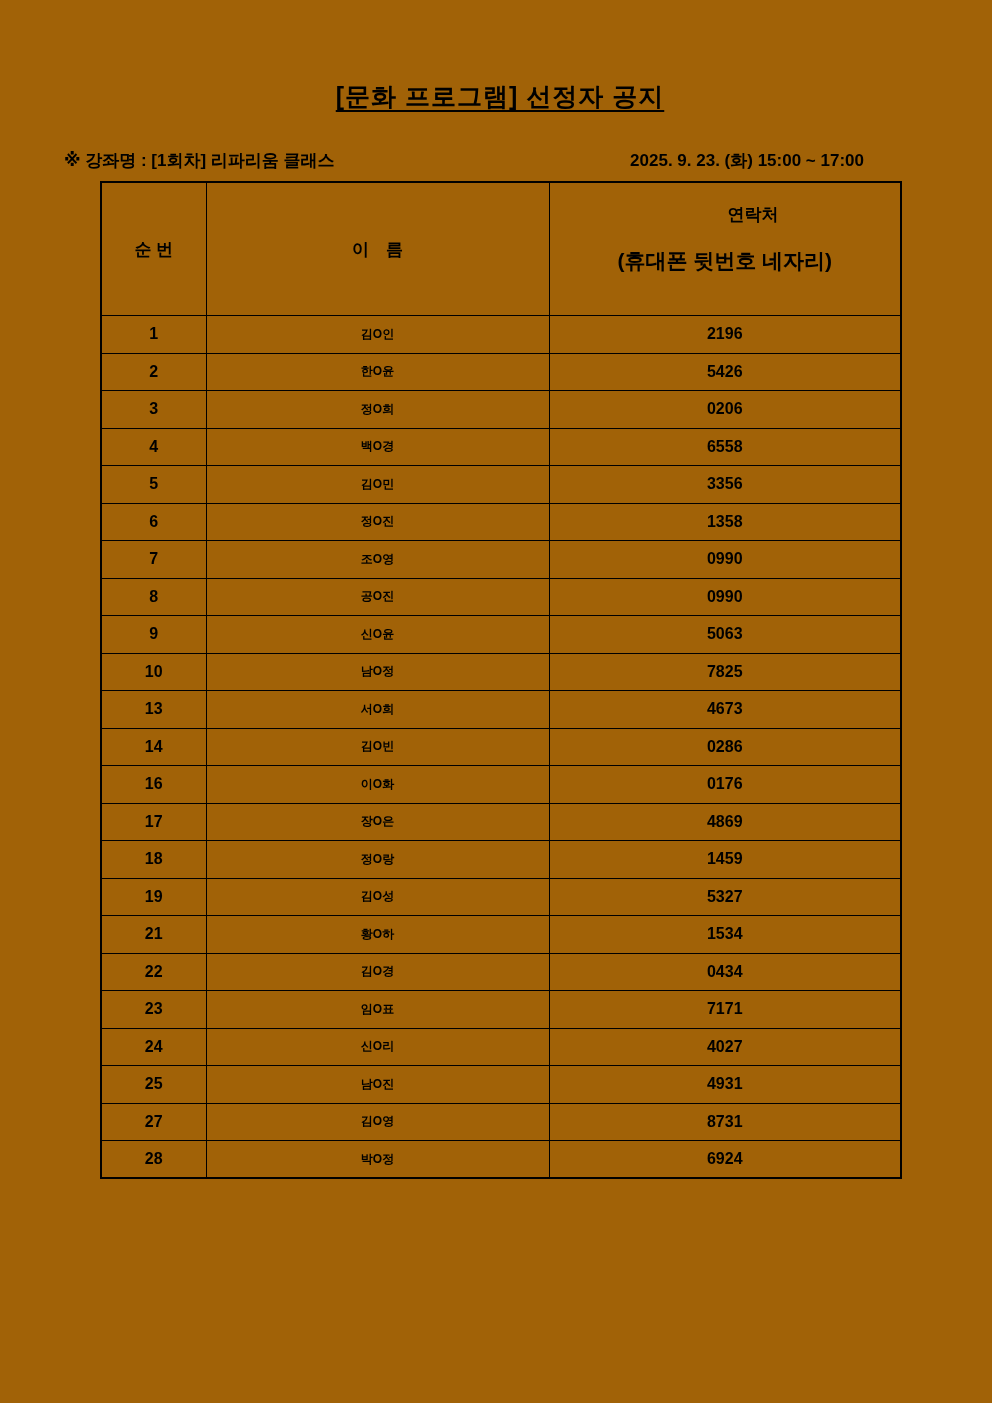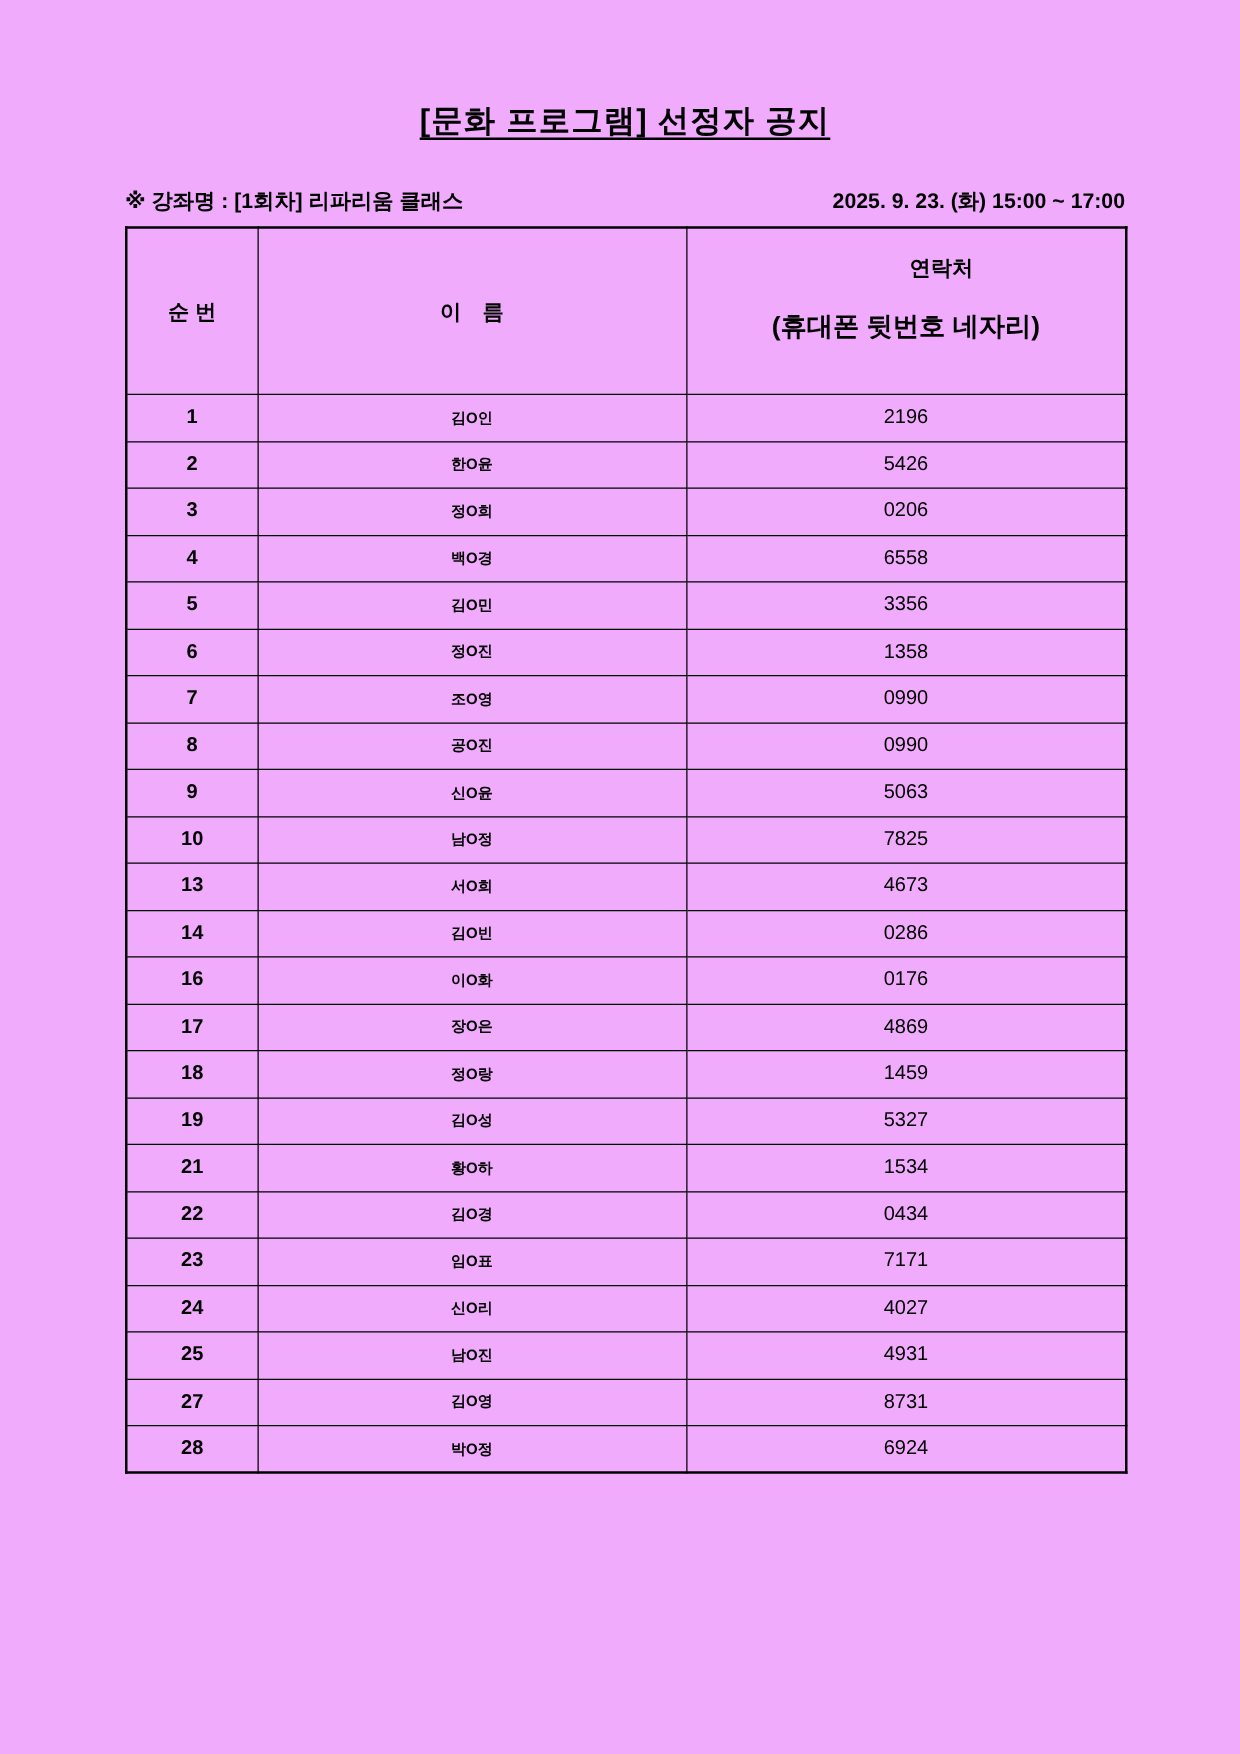--- a/index.html
+++ b/index.html
@@ -6,21 +6,21 @@
     margin: 0;
     padding: 0;
     background: #ffffff;
     color: #000000;
     font-family: "Liberation Sans", "DejaVu Sans", sans-serif;
   }
   .page {
     position: relative;
     width: 992px;
     height: 1403px;
-    background: #f0abfc;
+    background: #a16207;
     overflow: hidden;
   }
   .content {
     padding-top: 80px;
   }
   .title-wrap {
     width: 800px;
     margin-left: 100px;
     text-align: center;
   }
@@ -32,21 +32,21 @@
     letter-spacing: 1px;
     text-decoration: underline;
     text-decoration-thickness: 2px;
     text-underline-offset: 5px;
   }
   .info-row {
     display: flex;
     justify-content: space-between;
     align-items: center;
     width: 800px;
-    margin: 36px 0 9px 100px;
+    margin: 36px 0 9px 64px;
     font-size: 17px;
     font-weight: bold;
     white-space: pre;
   }
   table.roster {
     width: 800px;
     margin-left: 100px;
     border-collapse: collapse;
     table-layout: fixed;
     border: 2px solid #000;
@@ -59,21 +59,21 @@
     padding: 0;
     white-space: pre;
     overflow: hidden;
   }
   tr.header-row { height: 52px; }
   .hdr { font-size: 17px; font-weight: bold; }
   .hdr-sub { display: block; font-size: 21px; font-weight: bold; margin-top: 1px; }
   tbody tr { height: 37.5px; }
   td.no-cell { font-weight: bold; font-size: 16px; }
   td.name-cell { font-size: 12px; font-weight: bold; }
-  td.contact-cell { font-size: 16px; font-weight: normal; margin-left: 44px; }
+  td.contact-cell { font-size: 16px; font-weight: bold; margin-left: 44px; }
 </style>
 </head>
 <body>
 
 <div class="page">
   <div class="content">
 
     <div class="title-wrap">
       <h1 class="page-title">[문화 프로그램] 선정자 공지</h1>
     </div>

